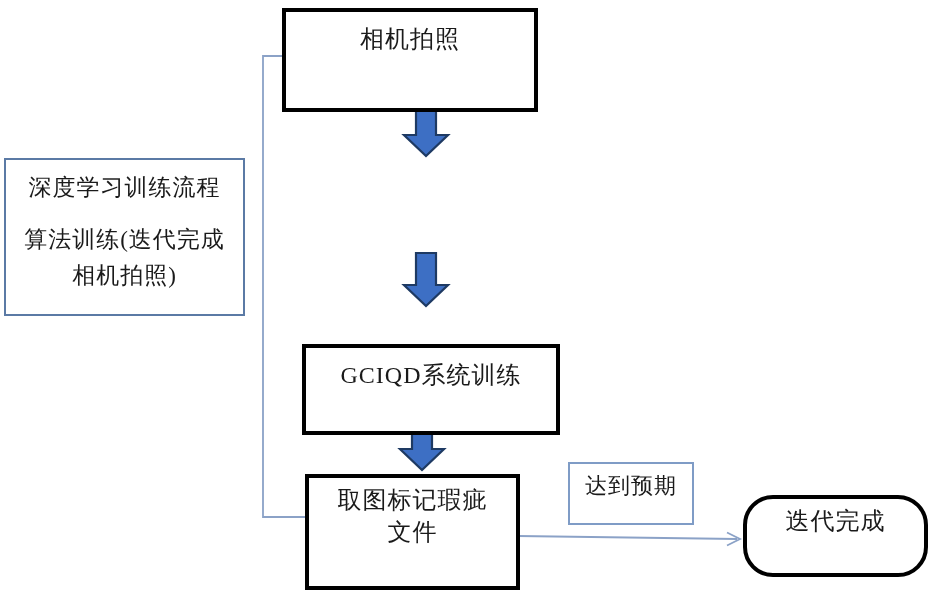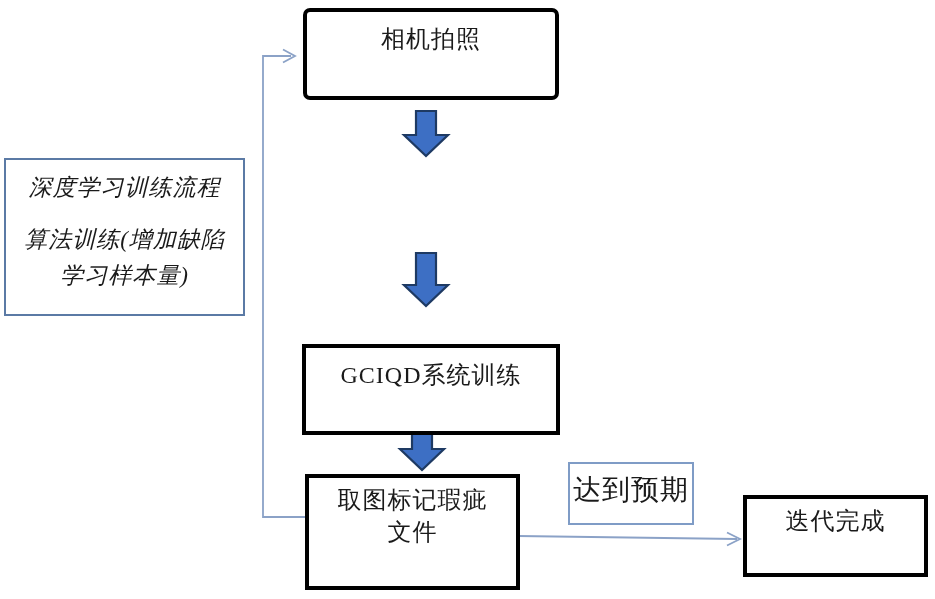--- a/index.html
+++ b/index.html
@@ -44,28 +44,27 @@
     line-height: 1.35;
     white-space: pre-line;
   }
   .pad-top-sm { padding-top: 6px; }
   .pad-top-md { padding-top: 11px; }
   .side-line {
     font-size: 23px;
     letter-spacing: 1px;
     line-height: 36px;
     text-align: center;
-    font-style: italic;
   }
   .side-line.first {
     margin-top: 10px;
     margin-bottom: 16px;
   }
   .expect-label {
-    font-size: 28px;
+    font-size: 22px;
     letter-spacing: 1px;
     padding-top: 7px;
   }
   .thin-line {
     fill: none;
     stroke-width: 1.8px;
   }
   .big-arrow {
     stroke: #1e3a63;
     stroke-width: 2.2px;
@@ -87,39 +86,39 @@
 
     <polygon class="big-arrow" points="416,111 436,111 436,135 448,135 426,156 404,135 416,135" fill="#3d6fc4"></polygon>
 
     <polygon class="big-arrow" points="416,253 436,253 436,285 448,285 426,306 404,285 416,285" fill="#3d6fc4"></polygon>
 
     <polygon class="big-arrow" points="412,416 432,416 432,449 444,449 422,470 400,449 412,449" fill="#3d6fc4"></polygon>
   </svg>
 
   <div class="box side" style="left:4px; top:158px; width:241px; height:158px;">
     <div class="side-line first">深度学习训练流程</div>
-    <div class="side-line">算法训练(增加缺陷</div>
-    <div class="side-line">学习样本量)</div>
+    <div class="side-line">算法训练(迭代完成</div>
+    <div class="side-line">相机拍照)</div>
   </div>
 
-  <div class="box main" style="left:303px; top:8px; width:256px; height:92px;border-radius:7px;">
+  <div class="box main" style="left:282px; top:8px; width:256px; height:104px;">
     <div class="box-label pad-top-md">相机拍照</div>
   </div>
 
 
   <div class="box main" style="left:302px; top:312px; width:258px; height:91px;margin-top:32px;">
     <div class="box-label pad-top-md">GCIQD系统训练</div>
   </div>
 
   <div class="box main" style="left:305px; top:474px; width:215px; height:116px;">
     <div class="box-label pad-top-sm">取图标记瑕疵
 文件</div>
   </div>
 
   <div class="box thin-blue" style="left:568px; top:462px; width:126px; height:63px;">
     <div class="expect-label">达到预期</div>
   </div>
 
-  <div class="box main" style="left:743px; top:495px; width:185px; height:82px;">
+  <div class="box main" style="left:743px; top:495px; width:185px; height:82px;border-radius:30px;">
     <div class="box-label pad-top-sm">迭代完成</div>
   </div>
 
 </div>
 
 </body></html>

